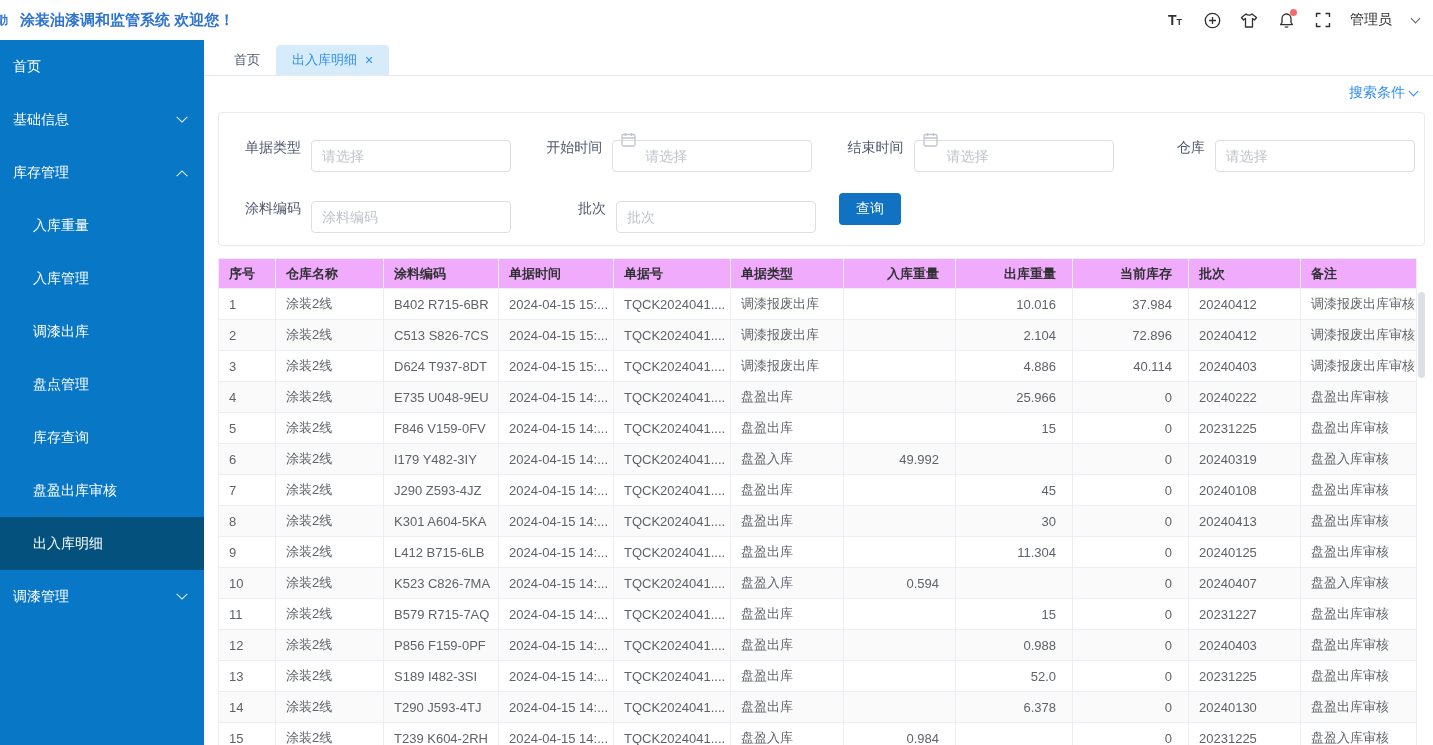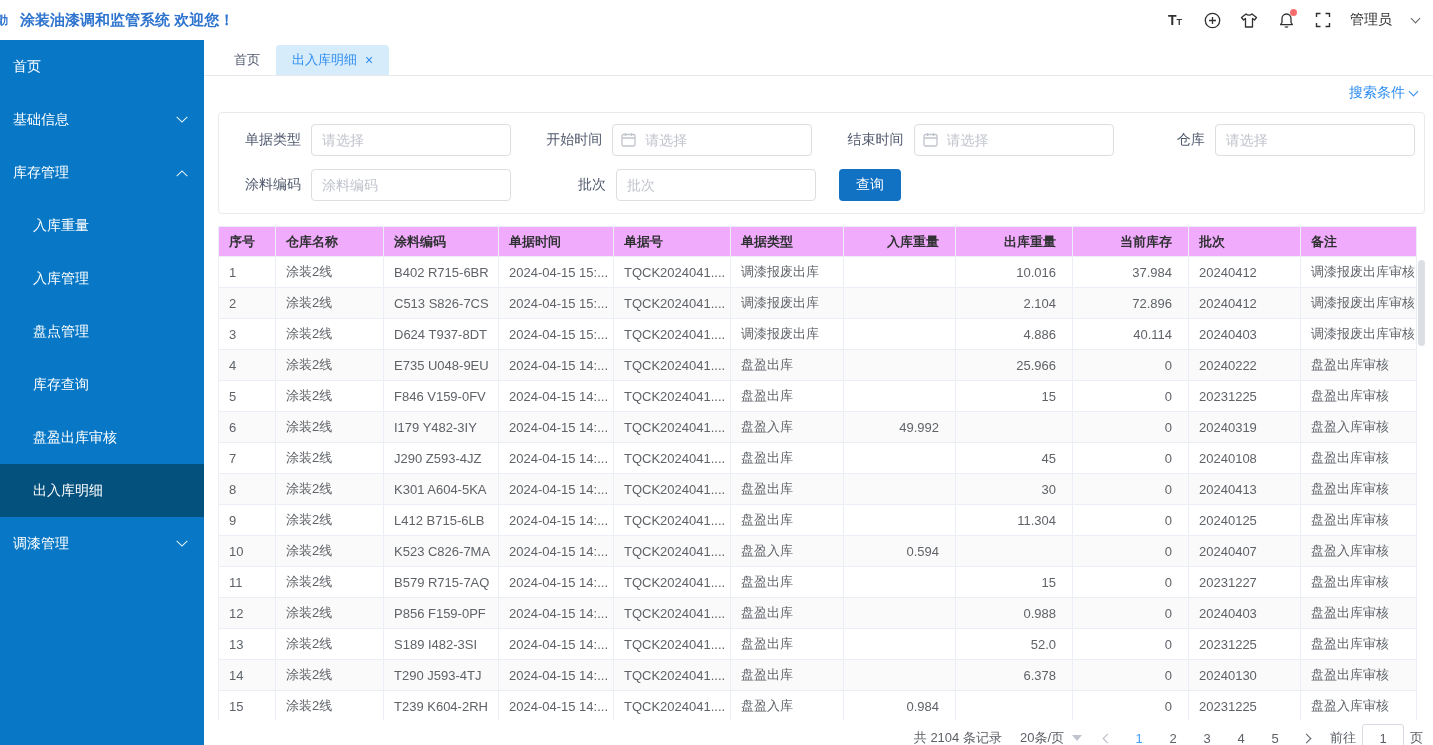--- a/index.html
+++ b/index.html
@@ -42,21 +42,21 @@
   .toggle-row { height:34px; display:flex; align-items:center; justify-content:flex-end; padding-right:16px; }
   .search-toggle { color:#2d8cf0; font-size:14px; display:flex; align-items:center; gap:5px; cursor:pointer; }
   .bchev { display:inline-block; width:7px; height:7px; border-right:1.5px solid #2d8cf0; border-bottom:1.5px solid #2d8cf0; transform:rotate(45deg); margin-top:-4px; }
 
   .search-panel { margin:2px 8px 0 14px; border:1px solid #e8eaec; border-radius:4px; padding:11px 0 12px 0; }
   .field-row { display:flex; align-items:center; margin-top:0; }
   .field-row + .field-row { margin-top:13px; }
   .field { display:flex; align-items:center; width:305px; }
   .field label { width:92px; text-align:right; padding-right:10px; font-size:14px; color:#515a6e; white-space:nowrap; }
   .inp-wrap { position:relative; width:200px; }
-  .inp-wrap input { width:100%; height:32px; border:1px solid #dcdee2; border-radius:4px; padding:0 10px; font-size:14px; color:#515a6e; outline:none; font-family:inherit; }
+  .inp-wrap input { width:100%; height:32px; border:1px solid #dcdee2; border-radius:4px; padding:0 10px; font-size:14px; color:#515a6e; outline:none; font-family:inherit;margin-top:16px; }
   .inp-wrap input::placeholder { color:#c0c4cc; }
   .inp-wrap.with-icon input { padding-left:32px; }
   .cal-icon { position:absolute; left:9px; top:8px; width:15px; height:15px; }
   .btn-primary { height:32px; padding:0 17px; background:#1171c2; color:#fff; font-size:14px; border:none; border-radius:4px; margin-left:10px; cursor:pointer; font-family:inherit; }
 
   
   .table-wrap { margin:12px 8px 0 14px; position:relative; padding-right:8px; height:494px; overflow:hidden; }
   table.data-table { width:100%; border-collapse:collapse; table-layout:fixed; }
   .data-table th, .data-table td { border:1px solid #ebeef5; font-size:13px; padding:0 10px; white-space:nowrap; overflow:hidden; text-overflow:clip; }
   .data-table th { height:30px; background:#f0abfc; color:#303133; font-weight:700; text-align:left; }
@@ -142,20 +142,23 @@
       <span class="lbl">库存管理</span>
       <span class="mchev up"></span>
     </div>
     <div class="sub-item">
         <span>入库重量</span>
       </div>
     <div class="sub-item">
         <span>入库管理</span>
       </div>
     <div class="sub-item">
+        <span>调漆出库</span>
+      </div>
+    <div class="sub-item">
         <span>盘点管理</span>
       </div>
     <div class="sub-item">
         <span>库存查询</span>
       </div>
     <div class="sub-item">
         <span>盘盈出库审核</span>
       </div>
     <div class="sub-item active">
         <span>出入库明细</span>

